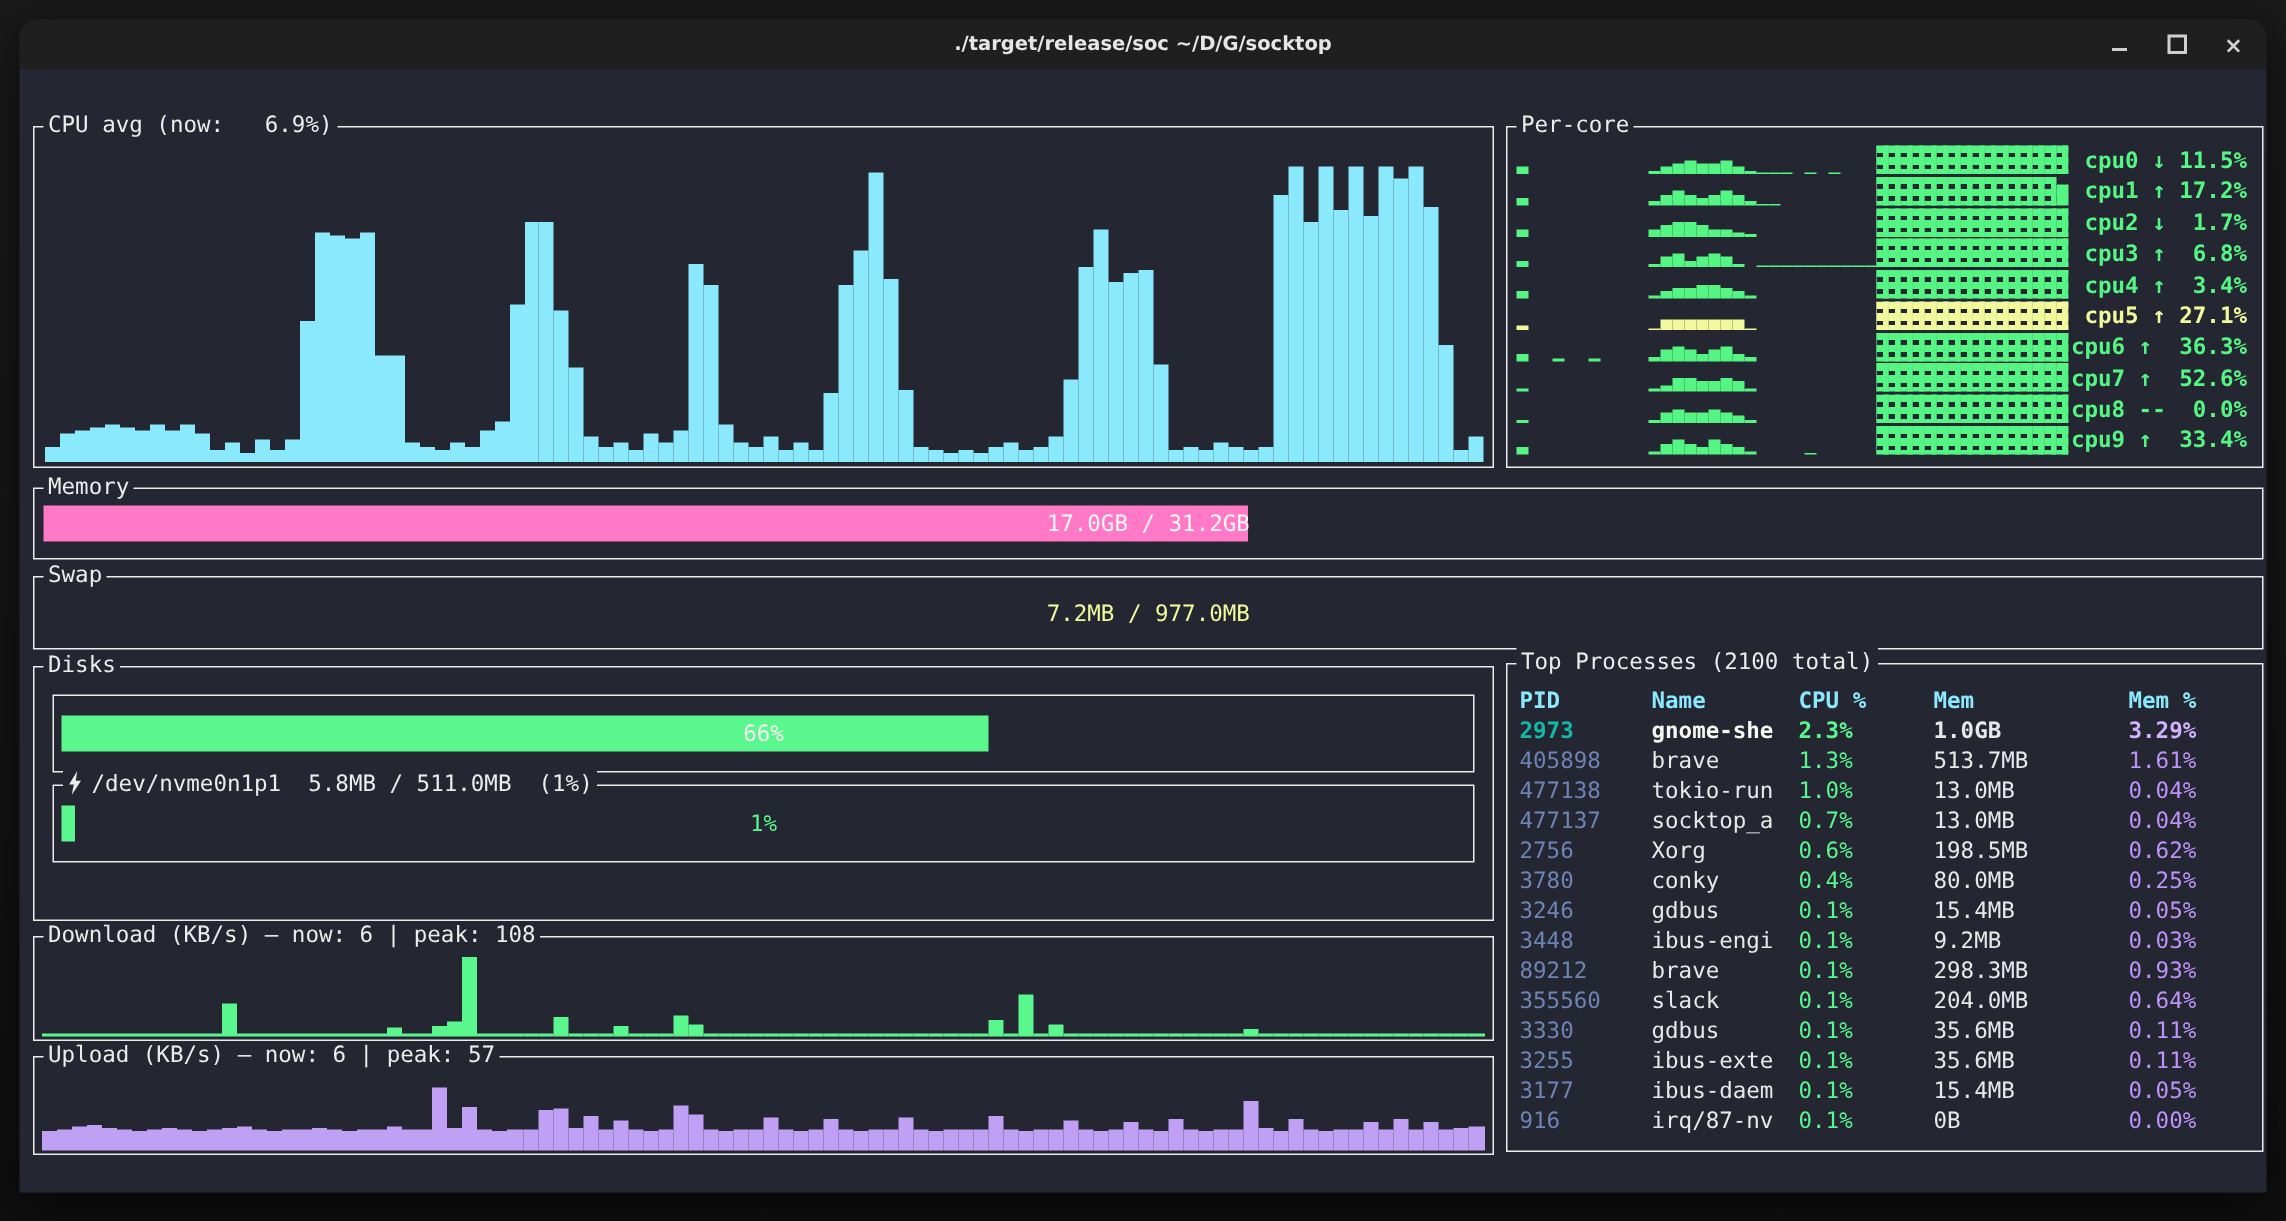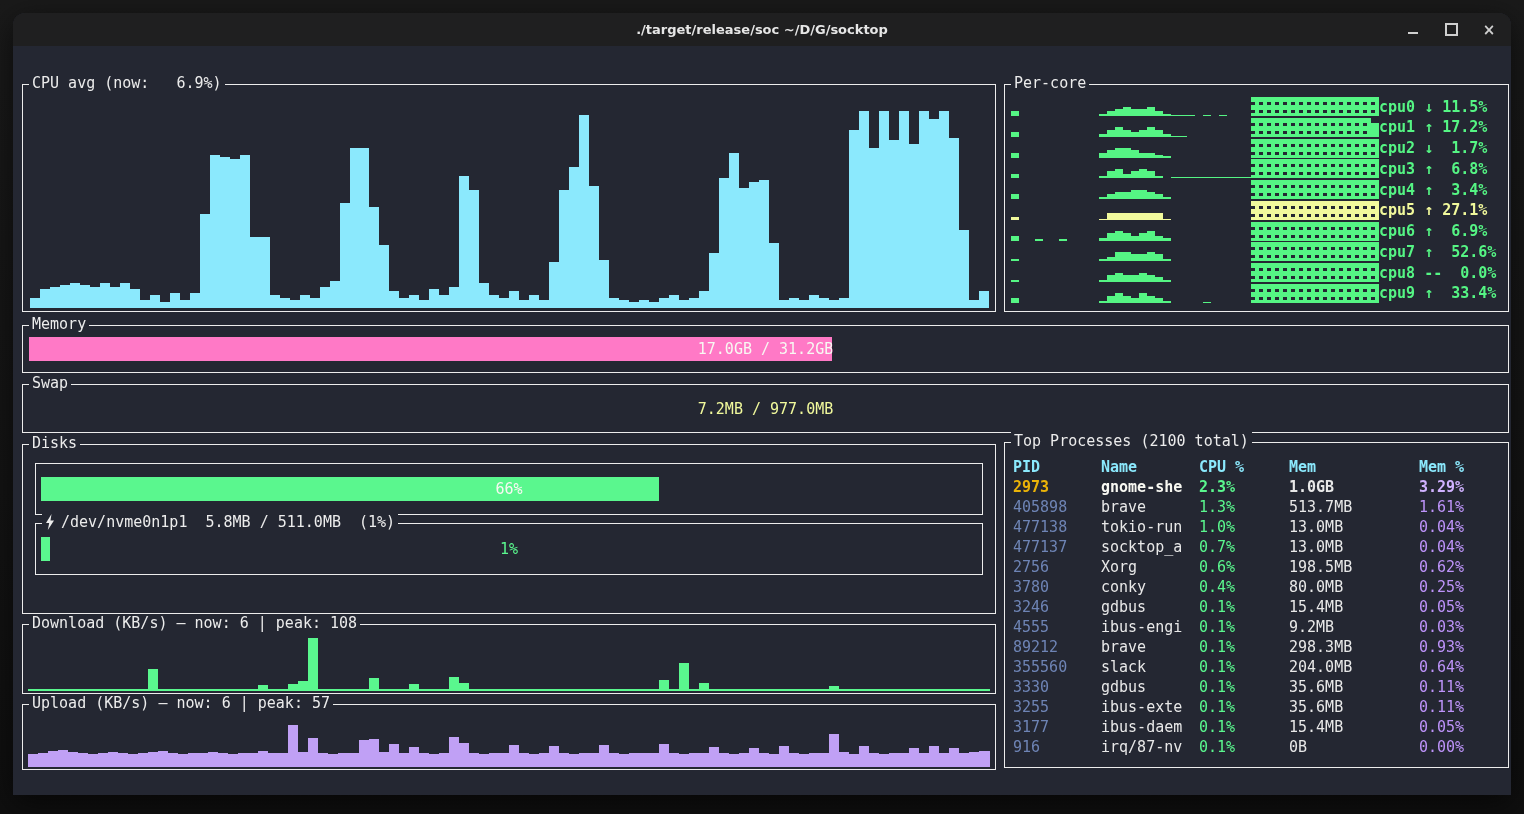--- a/index.html
+++ b/index.html
@@ -32,36 +32,36 @@
   .cores{position:absolute;left:6px;right:6px;top:12px;bottom:8px;display:flex;
     flex-direction:column;justify-content:space-between;}
   .core-row{height:19px;display:flex;align-items:flex-end;--sc:#55f584;}
   .core-row.warn{--sc:#f1f99c;}
   .core-spark{width:368px;height:19px;display:flex;align-items:flex-end;}
   .pcol{width:8px;background:var(--sc);}
   .pcol.tex{background-color:var(--sc);
     background-image:
       repeating-linear-gradient(90deg,transparent 0 4px,var(--sc) 4px 8px),
       repeating-linear-gradient(180deg,transparent 0 5px,#242732 5px 8px);}
-  .core-label{flex:1;text-align:left;white-space:pre;font-weight:bold;color:var(--sc);
+  .core-label{flex:1;text-align:right;white-space:pre;font-weight:bold;color:var(--sc);
     align-self:center;padding-right:4px;}
   
   .gauge{position:absolute;height:24px;line-height:24px;}
   .gauge .base{position:absolute;inset:0;text-align:center;white-space:pre;}
   .gauge .fill{position:absolute;left:0;top:0;bottom:0;overflow:hidden;}
   .gauge .top{position:absolute;left:0;top:0;height:24px;text-align:center;white-space:pre;color:#f8f8f2;}
   
   .ptable{position:absolute;left:8px;right:4px;top:14px;}
   .prow{display:grid;grid-template-columns:88px 98px 90px 130px auto;height:20px;
     line-height:20px;white-space:pre;overflow:hidden;}
   .prow span{overflow:hidden;}
   .ph span{color:#8be9fd;font-weight:bold;}
   .c-pid{color:#6e84b5;} .c-cpu{color:#5af78e;} .c-mem{color:#e8e8e8;} .c-memp{color:#bd93f9;}
   .prow.first span{font-weight:bold;}
-  .prow.first .c-pid{color:#eab308;} .prow.first .c-name{color:#f8f8f2;}
+  .prow.first .c-pid{color:#14b8a6;} .prow.first .c-name{color:#f8f8f2;}
   .prow.first .c-memp{color:#d0b2ff;}
   .c-name{color:#e8e8e8;}
 </style>
 </head>
 <body>
 
 <div class="window">
   <div class="titlebar">
     <span>./target/release/soc ~/D/G/socktop</span>
     <div class="win-controls">
@@ -532,21 +532,21 @@
               <div class="pcol tex" style="height: 100%;"></div>
               <div class="pcol tex" style="height: 100%;"></div>
               <div class="pcol tex" style="height: 100%;"></div>
               <div class="pcol tex" style="height: 100%;"></div>
               <div class="pcol tex" style="height: 100%;"></div>
               <div class="pcol tex" style="height: 100%;"></div>
               <div class="pcol tex" style="height: 100%;"></div>
               <div class="pcol tex" style="height: 100%;"></div>
               <div class="pcol tex" style="height: 100%;"></div>
             </div>
-            <div class="core-label">cpu6 ↑  6.9%</div>
+            <div class="core-label">cpu6 ↑  36.3%</div>
           </div>
           <div class="core-row">
             <div class="core-spark">
               <div class="pcol" style="height: 12.5%;"></div>
               <div class="pcol" style="height: 0%;"></div>
               <div class="pcol" style="height: 0%;"></div>
               <div class="pcol" style="height: 0%;"></div>
               <div class="pcol" style="height: 0%;"></div>
               <div class="pcol" style="height: 0%;"></div>
               <div class="pcol" style="height: 0%;"></div>
@@ -949,21 +949,21 @@
       <span class="panel-title">Top Processes (2100 total)</span>
       <div id="ptable" class="ptable">
           <div class="prow ph"><span>PID</span><span>Name</span><span>CPU %</span><span>Mem</span><span>Mem %</span></div>
           <div class="prow first"><span class="c-pid">2973</span><span class="c-name">gnome-she</span><span class="c-cpu">2.3%</span><span class="c-mem">1.0GB</span><span class="c-memp">3.29%</span></div>
           <div class="prow"><span class="c-pid">405898</span><span class="c-name">brave</span><span class="c-cpu">1.3%</span><span class="c-mem">513.7MB</span><span class="c-memp">1.61%</span></div>
           <div class="prow"><span class="c-pid">477138</span><span class="c-name">tokio-run</span><span class="c-cpu">1.0%</span><span class="c-mem">13.0MB</span><span class="c-memp">0.04%</span></div>
           <div class="prow"><span class="c-pid">477137</span><span class="c-name">socktop_a</span><span class="c-cpu">0.7%</span><span class="c-mem">13.0MB</span><span class="c-memp">0.04%</span></div>
           <div class="prow"><span class="c-pid">2756</span><span class="c-name">Xorg</span><span class="c-cpu">0.6%</span><span class="c-mem">198.5MB</span><span class="c-memp">0.62%</span></div>
           <div class="prow"><span class="c-pid">3780</span><span class="c-name">conky</span><span class="c-cpu">0.4%</span><span class="c-mem">80.0MB</span><span class="c-memp">0.25%</span></div>
           <div class="prow"><span class="c-pid">3246</span><span class="c-name">gdbus</span><span class="c-cpu">0.1%</span><span class="c-mem">15.4MB</span><span class="c-memp">0.05%</span></div>
-          <div class="prow"><span class="c-pid">4555</span><span class="c-name">ibus-engi</span><span class="c-cpu">0.1%</span><span class="c-mem">9.2MB</span><span class="c-memp">0.03%</span></div>
+          <div class="prow"><span class="c-pid">3448</span><span class="c-name">ibus-engi</span><span class="c-cpu">0.1%</span><span class="c-mem">9.2MB</span><span class="c-memp">0.03%</span></div>
           <div class="prow"><span class="c-pid">89212</span><span class="c-name">brave</span><span class="c-cpu">0.1%</span><span class="c-mem">298.3MB</span><span class="c-memp">0.93%</span></div>
           <div class="prow"><span class="c-pid">355560</span><span class="c-name">slack</span><span class="c-cpu">0.1%</span><span class="c-mem">204.0MB</span><span class="c-memp">0.64%</span></div>
           <div class="prow"><span class="c-pid">3330</span><span class="c-name">gdbus</span><span class="c-cpu">0.1%</span><span class="c-mem">35.6MB</span><span class="c-memp">0.11%</span></div>
           <div class="prow"><span class="c-pid">3255</span><span class="c-name">ibus-exte</span><span class="c-cpu">0.1%</span><span class="c-mem">35.6MB</span><span class="c-memp">0.11%</span></div>
           <div class="prow"><span class="c-pid">3177</span><span class="c-name">ibus-daem</span><span class="c-cpu">0.1%</span><span class="c-mem">15.4MB</span><span class="c-memp">0.05%</span></div>
           <div class="prow"><span class="c-pid">916</span><span class="c-name">irq/87-nv</span><span class="c-cpu">0.1%</span><span class="c-mem">0B</span><span class="c-memp">0.00%</span></div>
         </div>
     </div>
   </div>
 </div>

